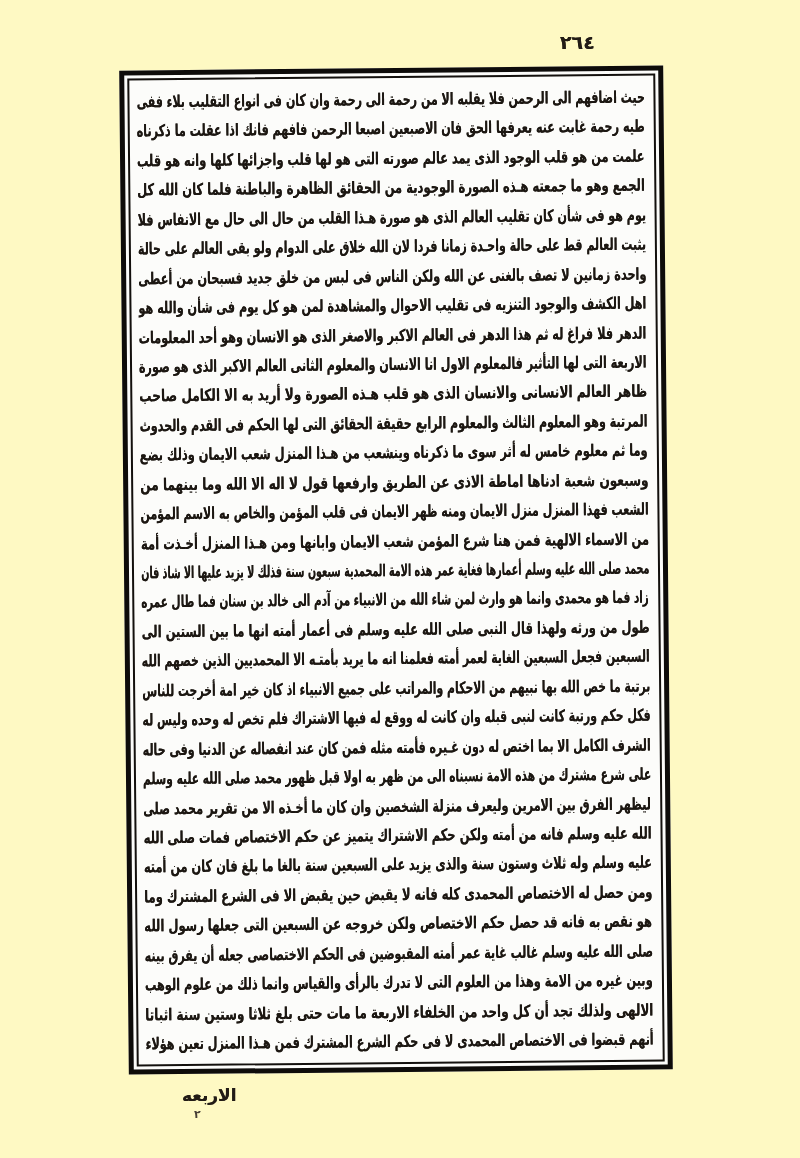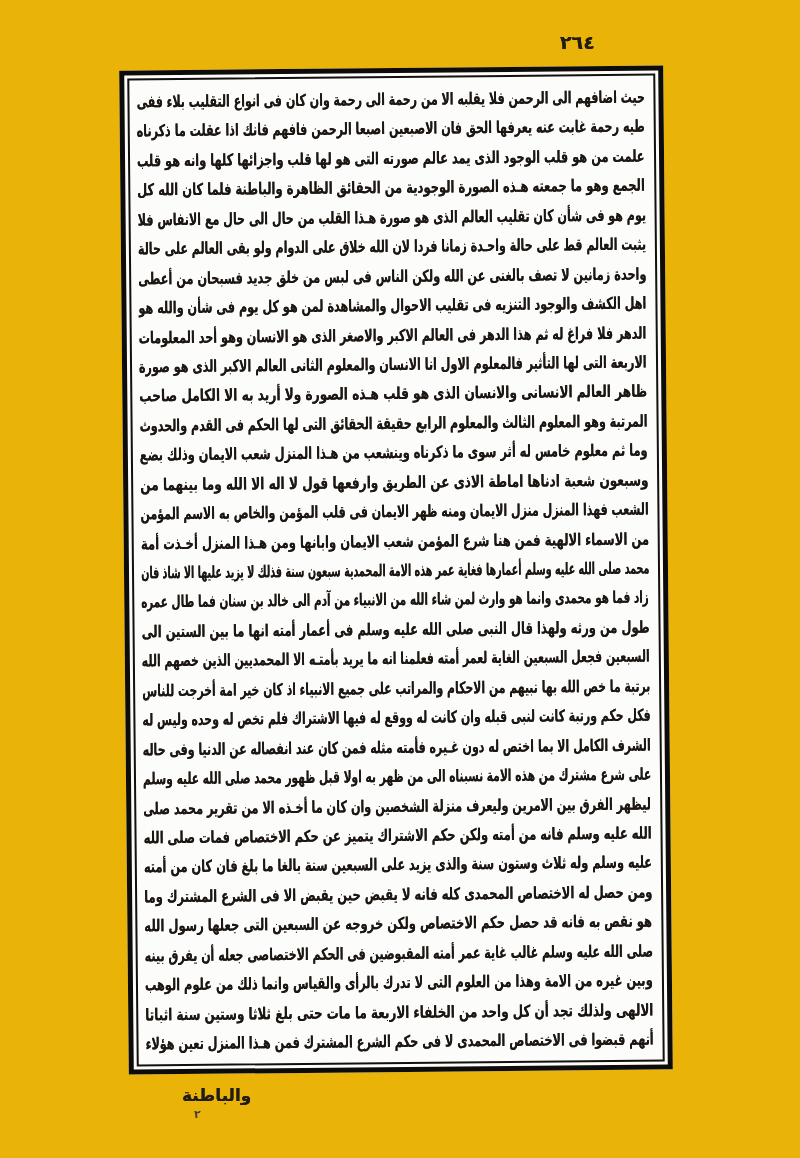--- a/index.html
+++ b/index.html
@@ -5,21 +5,21 @@
   html, body {
     margin: 0;
     padding: 0;
     background: #e9e9e6;
   }
   .scan-page {
     position: relative;
     width: 800px;
     height: 1158px;
     margin: 0 auto;
-    background: #eab308;
+    background: #fef9c3;
     overflow: hidden;
     font-family: "DejaVu Sans", sans-serif;
   }
   .page-number {
     position: absolute;
     top: 31px;
     left: 560px;
     font-size: 19px;
     font-weight: bold;
     letter-spacing: 3px;
@@ -124,16 +124,16 @@
         <div class="ms-line"><span class="ms-text" style="transform: scaleX(0.699725);">ومن حصل له الاختصاص المحمدى كله فانه لا يقبض حين يقبض الا فى الشرع المشترك وما</span></div>
         <div class="ms-line"><span class="ms-text" style="transform: scaleX(0.701657);">هو نقص به فانه قد حصل حكم الاختصاص ولكن خروجه عن السبعين التى جعلها رسول الله</span></div>
         <div class="ms-line"><span class="ms-text" style="transform: scaleX(0.668421);">صلى الله عليه وسلم غالب غاية عمر أمته المقبوضين فى الحكم الاختصاصى جعله أن يفرق بينه</span></div>
         <div class="ms-line"><span class="ms-text" style="transform: scaleX(0.689281);">وبين غيره من الامة وهذا من العلوم التى لا تدرك بالرأى والقياس وانما ذلك من علوم الوهب</span></div>
         <div class="ms-line"><span class="ms-text" style="transform: scaleX(0.725714);">الالهى ولذلك تجد أن كل واحد من الخلفاء الاربعة ما مات حتى بلغ ثلاثا وستين سنة اثباتا</span></div>
         <div class="ms-line"><span class="ms-text" style="transform: scaleX(0.682796);">أنهم قبضوا فى الاختصاص المحمدى لا فى حكم الشرع المشترك فمن هـذا المنزل تعين هؤلاء</span></div>
       </div>
     </div>
   </div>
 
-  <div class="catchword">والباطنة</div>
+  <div class="catchword">الاربعه</div>
   <div class="quire-mark">٢</div>
 
 </div>
 
 </body></html>

